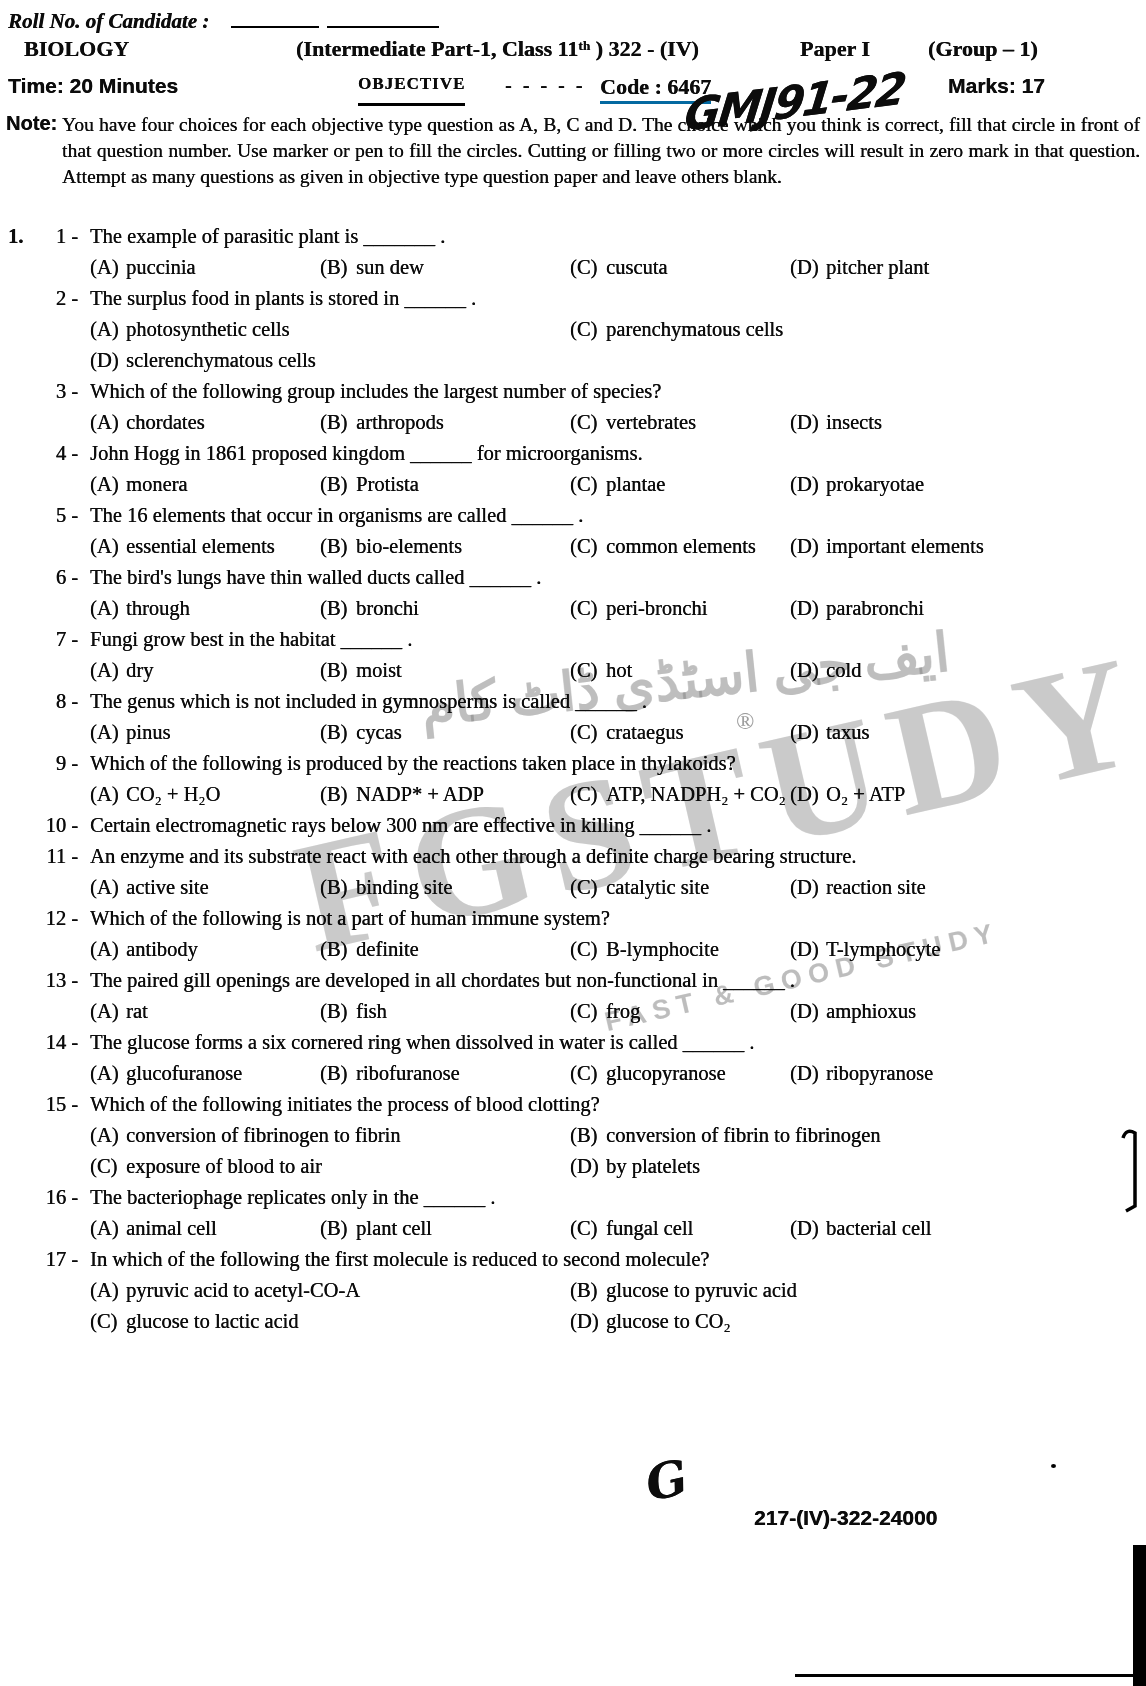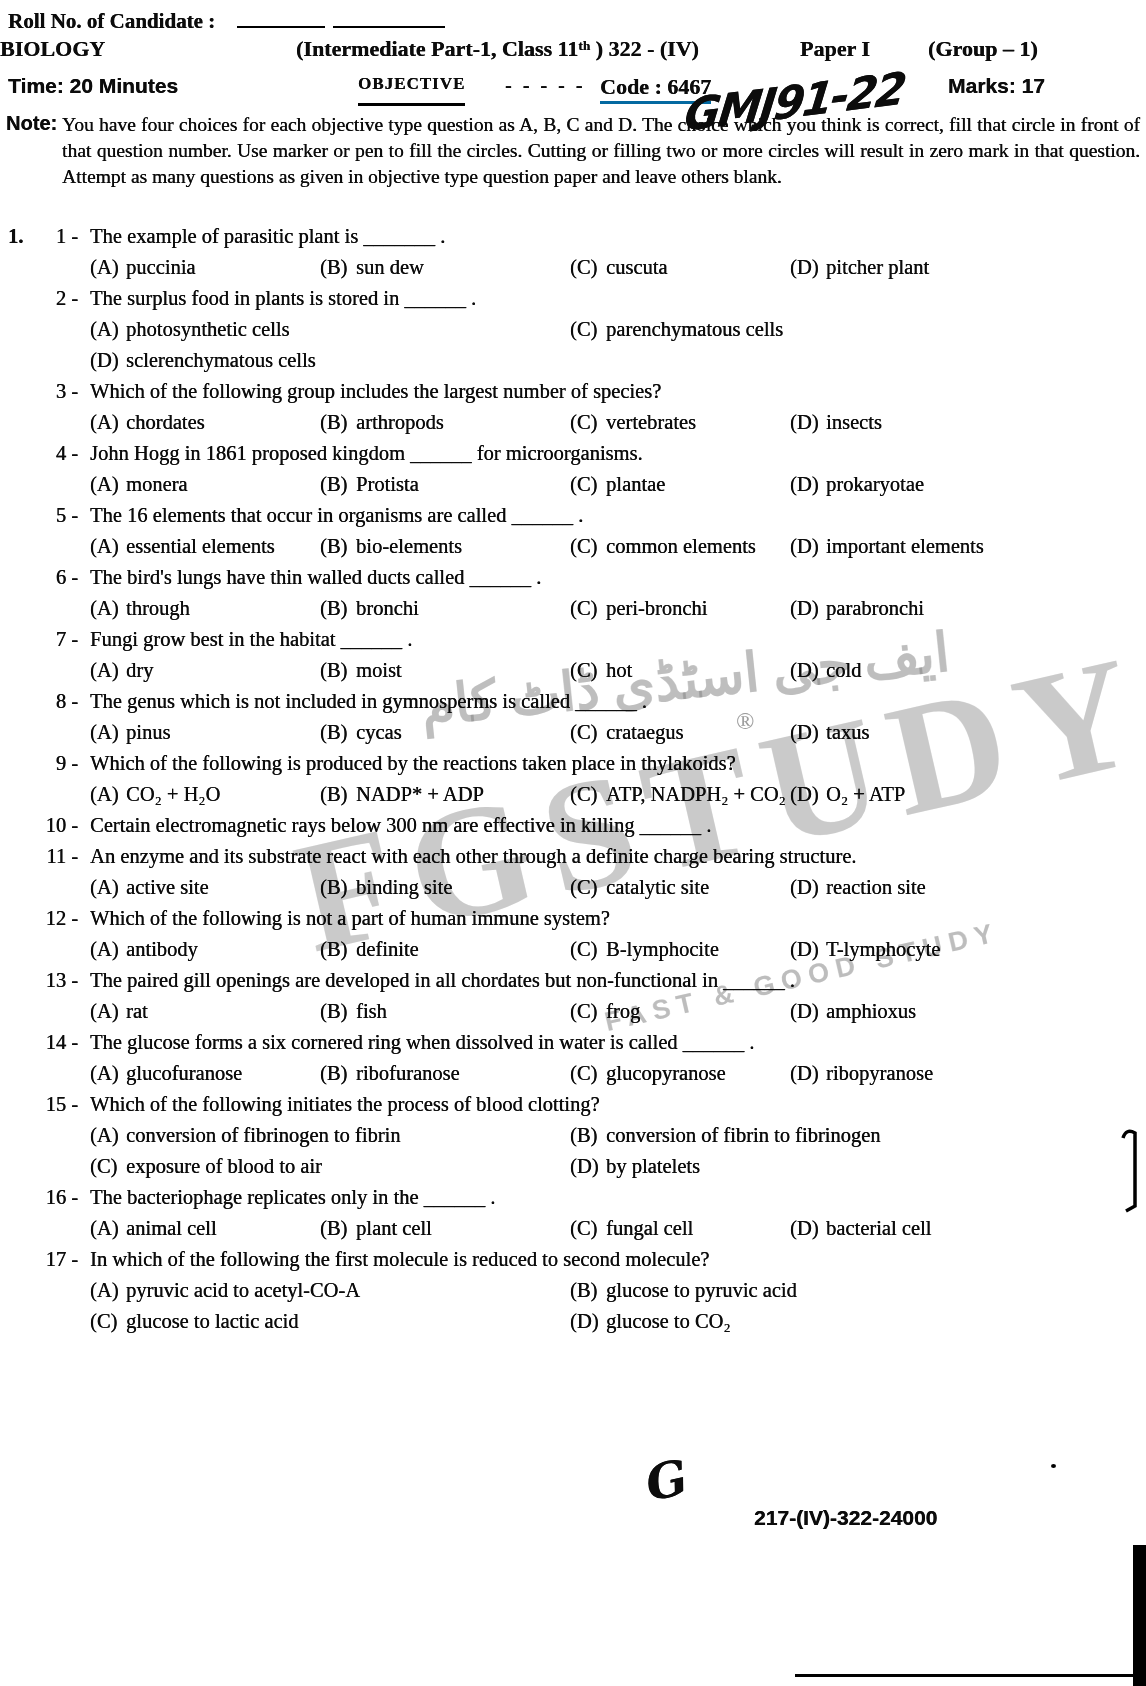--- a/index.html
+++ b/index.html
@@ -20,29 +20,29 @@
   .wm-main{position:absolute;top:712px;left:290px;font-size:158px;font-weight:bold;
     letter-spacing:16px;color:rgba(110,110,110,0.20);transform:rotate(-13deg);
     font-family:"Liberation Serif",serif;}
   .wm-sub{position:absolute;top:962px;left:600px;font-size:27px;font-weight:bold;
     letter-spacing:7px;color:rgba(120,120,120,0.28);transform:rotate(-13deg);
     font-family:"Liberation Sans",sans-serif;}
   .wm-reg{position:absolute;top:708px;left:736px;font-size:24px;
     color:rgba(110,110,110,0.45);}
 
   
-  .roll-row{position:absolute;top:6px;left:8px;font-size:21px;font-weight:bold;}
+  .roll-row{position:absolute;top:6px;left:8px;font-size:21px;font-weight:bold;font-style:italic;}
   .roll-line{display:inline-block;border-bottom:2.5px solid #000;height:20px;}
   .rl1{width:88px;margin-left:22px;}
   .rl2{width:112px;margin-left:8px;}
 
   .subject-row{position:absolute;top:36px;left:0;width:100%;height:30px;
     font-size:22px;font-weight:bold;}
   .subject-row span{position:absolute;white-space:nowrap;}
-  .pos-subject{left:0;}
+  .pos-subject{left:24px;}
   .pos-examinfo{left:296px;}
   .pos-paper{left:800px;}
   .pos-group{left:928px;}
 
   .time-row{position:absolute;top:74px;left:0;width:100%;height:42px;font-weight:bold;}
   .time-row .item{position:absolute;white-space:nowrap;}
   .pos-time{left:8px;font-size:21px;font-family:"Liberation Sans",sans-serif;}
   .pos-objective{left:358px;font-size:17px;letter-spacing:1px;
     border-bottom:3px solid #000;padding-bottom:9px;}
   .pos-dots{left:505px;font-size:20px;letter-spacing:3px;}

